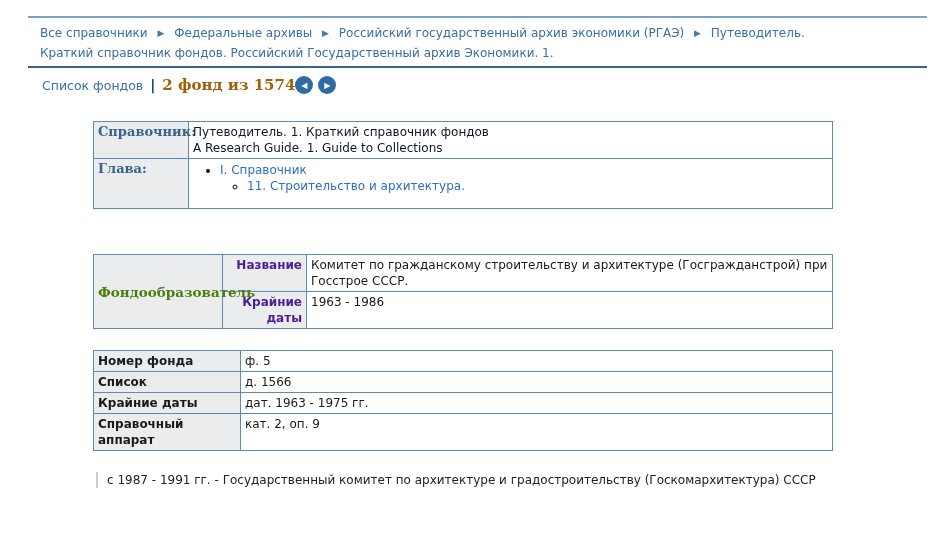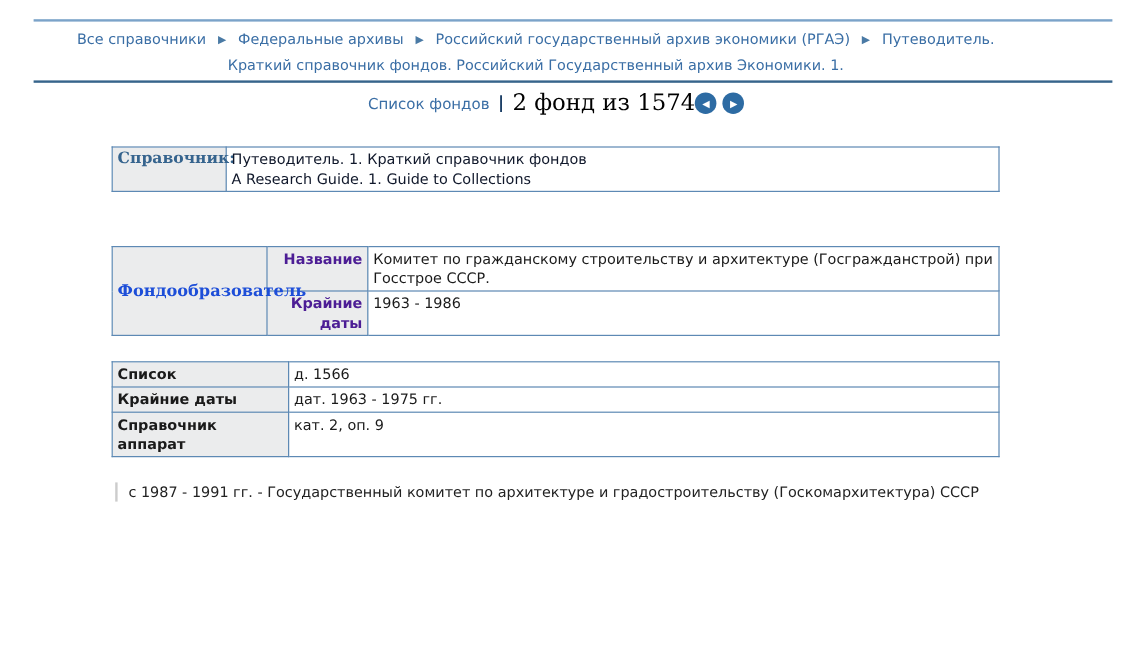--- a/index.html
+++ b/index.html
@@ -8,43 +8,42 @@
 
   .page { margin: 0 8px 0 28px; }
 
   .top-rule { margin-top: 16px; border-top: 2px solid #7ba3c9; }
 
   .breadcrumb {
     padding: 6px 0 2px 12px;
     max-width: 825px;
     line-height: 19px;
     color: #3a6ea5;
-    text-align: center;
   }
   .breadcrumb a { color: #3a6ea5; text-decoration: none; cursor: pointer; }
   .crumb-sep {
     color: #4a7aa5;
     font-size: 9px;
     margin: 0 6px;
     position: relative; top: -1px;
   }
   .crumb-current { color: #3a6ea5; }
 
   .breadcrumb-rule { border-top: 2px solid #36648b; margin-top: 1px; }
 
   .fond-nav {
-    display: flex; align-items: center; justify-content: center;
+    display: flex; align-items: center; justify-content: flex-start;
     margin-top: 5px; padding-left: 14px; height: 24px;
   }
   .fond-nav-left { display: flex; align-items: center; }
   .fond-list-link { color: #3a6ea5; text-decoration: none; font-size: 12.5px; cursor: pointer; }
   .nav-divider { color: #1c3f66; font-weight: bold; margin: 0 7px; font-size: 14px; }
   .fond-pos {
-    font-family: "DejaVu Serif", serif; font-weight: normal;
-    font-size: 19px; color: #000000;
+    font-family: "DejaVu Serif", serif; font-weight: bold;
+    font-size: 15px; color: #a16207;
   }
   .fond-nav-arrows { display: flex; gap: 5px; margin-right: 42px; }
   .circle-btn {
     width: 18px; height: 18px; border-radius: 50%;
     background: #2d6ba3; color: #ffffff;
     display: inline-flex; align-items: center; justify-content: center;
     font-size: 8px; cursor: pointer; user-select: none;
   }
   .circle-btn .tri { position: relative; top: 0px; }
 
@@ -73,21 +72,21 @@
   .guide-tbl td { padding: 2px 6px; }
   .guide-tbl a { color: #0f172a; text-decoration: none; cursor: pointer; }
   .chapter-list { margin: 1px 0 12px 0; padding-left: 27px; list-style: disc; color: #111; }
   .chapter-list ul { padding-left: 27px; list-style: circle; margin: 0; }
   .chapter-list a { color: #2d6fc0; text-decoration: none; cursor: pointer; }
 
   .creator-tbl { margin-top: 45px; }
   .creator-tbl .group-label {
     width: 129px; text-align: center; vertical-align: middle;
     font-family: "DejaVu Serif", serif; font-weight: bold !important;
-    font-size: 13.5px; color: #1d4ed8;
+    font-size: 13.5px; color: #4d7c0f;
   }
   .creator-tbl .row-label {
     width: 84px; text-align: right; font-weight: bold !important; color: #4c1d95;
   }
   .creator-tbl .row-name { height: 30px; }
   .creator-tbl .row-dates { height: 35px; }
 
   .fond-tbl { margin-top: 21px; }
   .fond-tbl th { width: 147px; text-align: right; font-weight: bold !important; color: #1a1a1a; }
   .fond-tbl th, .fond-tbl td { padding: 1px 4px; line-height: 15px; }
@@ -141,49 +140,68 @@
 
   <table class="tbl guide-tbl">
     <tbody>
         <tr>
       <th class="serif-label">Справочник:</th>
       <td>
         <div><a>Путеводитель. 1. Краткий справочник фондов</a></div>
         <div><a>A Research Guide. 1. Guide to Collections</a></div>
       </td>
     </tr>
+    <tr>
+      <th class="serif-label">Глава:</th>
+      <td>
+        <ul class="chapter-list">
+          <li>
+            <a>I. Справочник</a>
+            <ul>
+              <li>
+                <a>11. Строительство и архитектура.</a>
+              </li>
+            </ul>
+          </li>
+        </ul>
+      </td>
+    </tr>
   </tbody>
     </table>
 
   <table class="tbl creator-tbl">
     <tbody>
         <tr class="row-name">
       <th class="group-label" rowspan="2">Фондообразователь</th>
       <th class="row-label">Название</th>
       <td>Комитет по гражданскому строительству и архитектуре (Госгражданстрой) при Госстрое СССР.</td>
     </tr>
     <tr class="row-dates">
       <th class="row-label">Крайние даты</th>
       <td>1963 - 1986</td>
     </tr>
   </tbody>
     </table>
 
   <table class="tbl fond-tbl">
     <tbody>
+        <tr>
+      <th>Номер фонда</th>
+      <td>ф. 5</td>
+    </tr>
     <tr>
       <th>Список</th>
       <td>д. 1566</td>
     </tr>
     <tr>
       <th>Крайние даты</th>
       <td>дат. 1963 - 1975 гг.</td>
     </tr>
     <tr>
-      <th>Справочник аппарат</th>
+      <th>Справочный аппарат</th>
       <td>кат. 2, оп. 9</td>
     </tr>
   </tbody>
     </table>
 
   <div class="history">
     <p>с 1987 - 1991 гг. - Государственный комитет по архитектуре и градостроительству (Госкомархитектура) СССР</p>
 
   </div>
 

